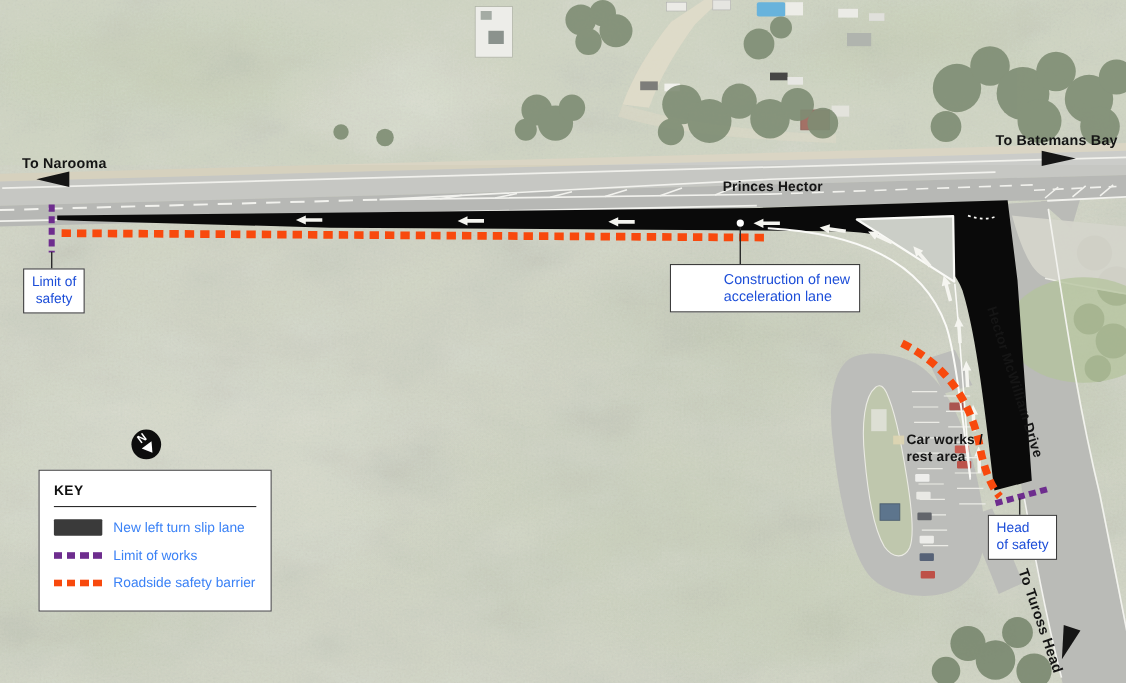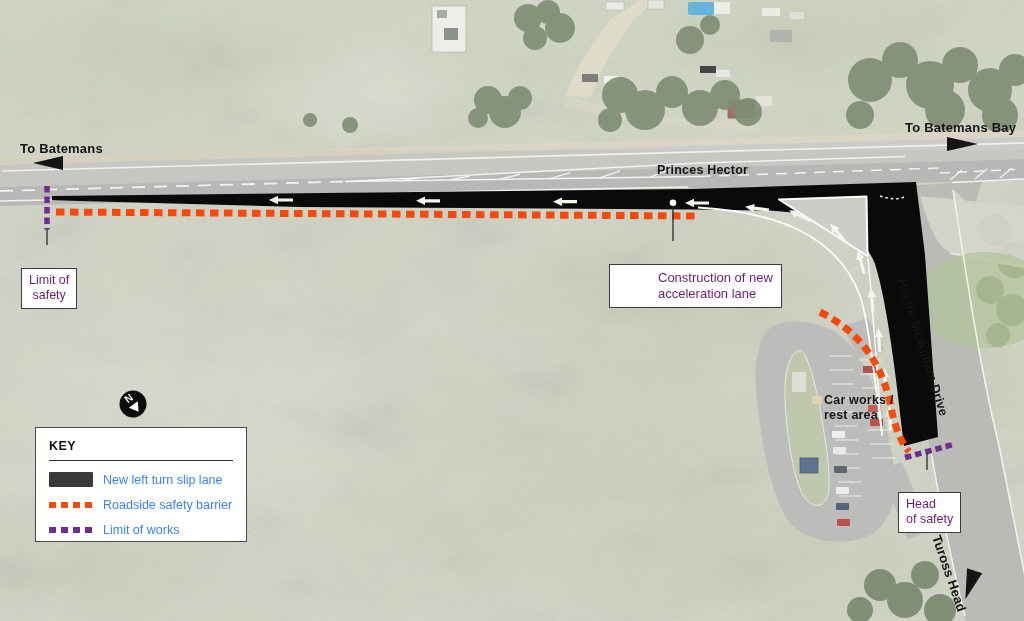--- a/index.html
+++ b/index.html
@@ -10,29 +10,29 @@
   }
   .stage svg{position:absolute;left:0;top:0;}
   .lbl{position:absolute;font-weight:700;font-size:13px;color:#151515;white-space:nowrap;letter-spacing:.2px;}
   .lbl.small{font-size:12.5px;}
   .rot{transform-origin:0 50%;}
   .arrow{position:absolute;width:0;height:0;}
   .arrow.left{border-top:7.5px solid transparent;border-bottom:7.5px solid transparent;border-right:30px solid #151515;}
   .arrow.right{border-top:7.5px solid transparent;border-bottom:7.5px solid transparent;border-left:31px solid #151515;}
   .arrow.down{border-left:8.5px solid transparent;border-right:8.5px solid transparent;border-top:30px solid #151515;transform:rotate(18deg);}
   .callout{
-    position:absolute;background:#fff;border:1.5px solid #3c3c3c;color:#701a75;
-    font-size:12.5px;line-height:1.22;padding:4px 7px;white-space:nowrap;margin-top:24px;
+    position:absolute;background:#fff;border:1.5px solid #3c3c3c;color:#1d4ed8;
+    font-size:12.5px;line-height:1.22;padding:4px 7px;white-space:nowrap;
   }
   .callout .cl-line{display:block;}
   .callout.center{text-align:center;}
   .callout.big{font-size:13px;padding:5px 8px;}
   .keypanel{
     position:absolute;left:35px;top:427px;width:212px;background:#fff;
-    border:1.2px solid #4a4a4a;padding:11px 13px 4px 13px;box-sizing:border-box;
+    border:1.2px solid #4a4a4a;padding:11px 13px 18px 13px;box-sizing:border-box;
   }
   .keypanel .key-title{font-size:12.5px;font-weight:700;letter-spacing:.4px;color:#111;}
   .keypanel .key-rule{border:none;border-top:1.8px solid #2b2b2b;margin:7px 0 2px 0;}
   .key-item{display:flex;align-items:center;gap:10px;margin-top:11px;}
   .key-swatch{width:44px;flex:0 0 44px;}
   .key-swatch.solid{height:15px;background:currentColor;border-radius:1px;}
   .key-swatch.dashed{height:6.5px;background:repeating-linear-gradient(90deg,currentColor 0 7.5px,transparent 7.5px 12px);}
   .key-label{font-size:12.5px;color:#3b82f6;}
 </style>
 </head>
@@ -251,21 +251,21 @@
 
   <g transform="translate(133,404)">
     <circle r="13.5" fill="#0d0d0d"></circle>
     <g transform="rotate(-36)" fill="#ffffff">
       <text y="-3.5" text-anchor="middle" font-family="Liberation Sans, sans-serif" font-size="10.5" font-weight="700">N</text>
       <path d="M-5.5,0.5 L5.5,0.5 L0,9.5 Z"></path>
     </g>
   </g>
 </svg>
 
-  <div class="lbl" style="left:20px;top:141px;">To Batemans</div>
+  <div class="lbl" style="left:20px;top:141px;">To Narooma</div>
   <div class="arrow left" style="left:33px;top:156px;"></div>
 
   <div class="lbl" style="left:905px;top:120px;text-align:right;">To Batemans Bay</div>
   <div class="arrow right" style="left:947px;top:137px;"></div>
 
   <div class="lbl small" style="left:657px;top:163px;">Princes Hector</div>
 
   <div class="lbl small rot" style="left:901px;top:272px;transform:rotate(72.5deg);">Hector McWilliam Drive</div>
 
   <div class="lbl rot" style="left:930px;top:510px;transform:rotate(71deg);">To Tuross Head</div>
@@ -292,22 +292,22 @@
   </div>
 
   <div class="keypanel">
     <div class="key-title">KEY</div>
     <hr class="key-rule">
     <div class="key-item">
       <span class="key-swatch solid" style="color: rgb(58, 58, 58);"></span>
       <span class="key-label">New left turn slip lane</span>
     </div>
     <div class="key-item">
+      <span class="key-swatch dashed" style="color: rgb(110, 45, 142);"></span>
+      <span class="key-label">Limit of works</span>
+    </div>
+    <div class="key-item">
       <span class="key-swatch dashed" style="color: rgb(248, 73, 13);"></span>
       <span class="key-label">Roadside safety barrier</span>
     </div>
-    <div class="key-item">
-      <span class="key-swatch dashed" style="color: rgb(110, 45, 142);"></span>
-      <span class="key-label">Limit of works</span>
-    </div>
   </div>
 
 </div>
 
 </body></html>

